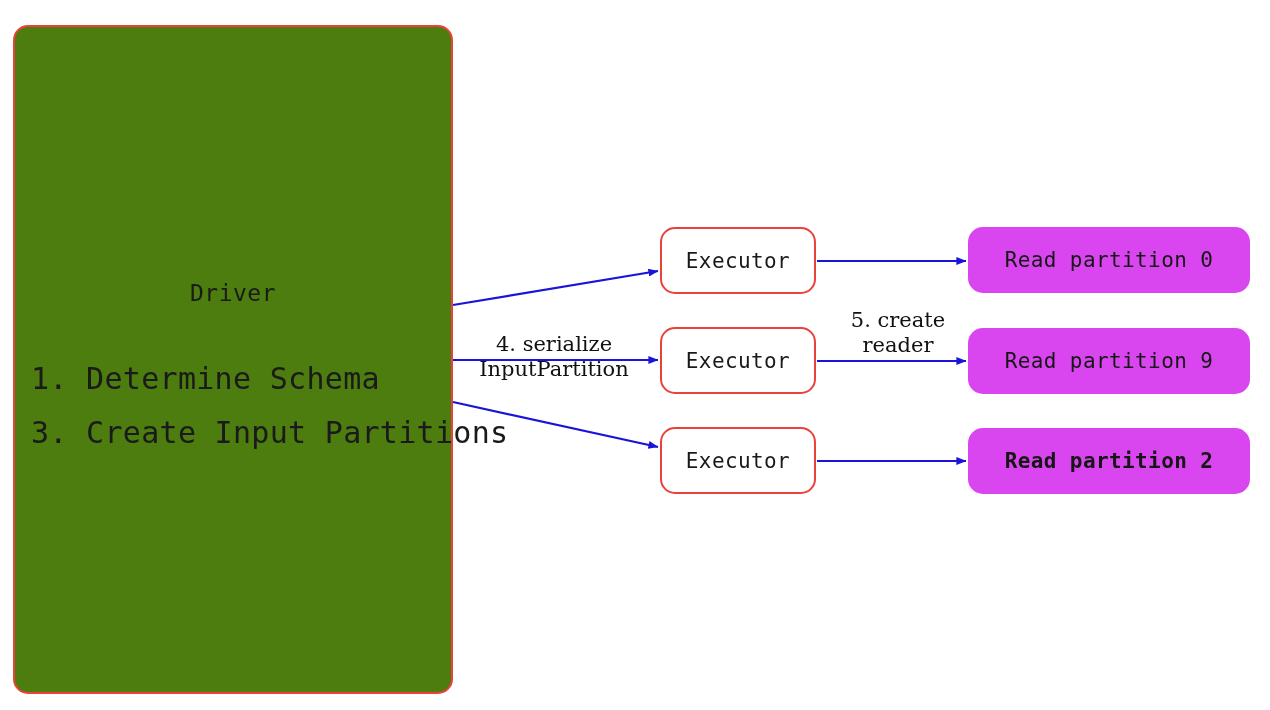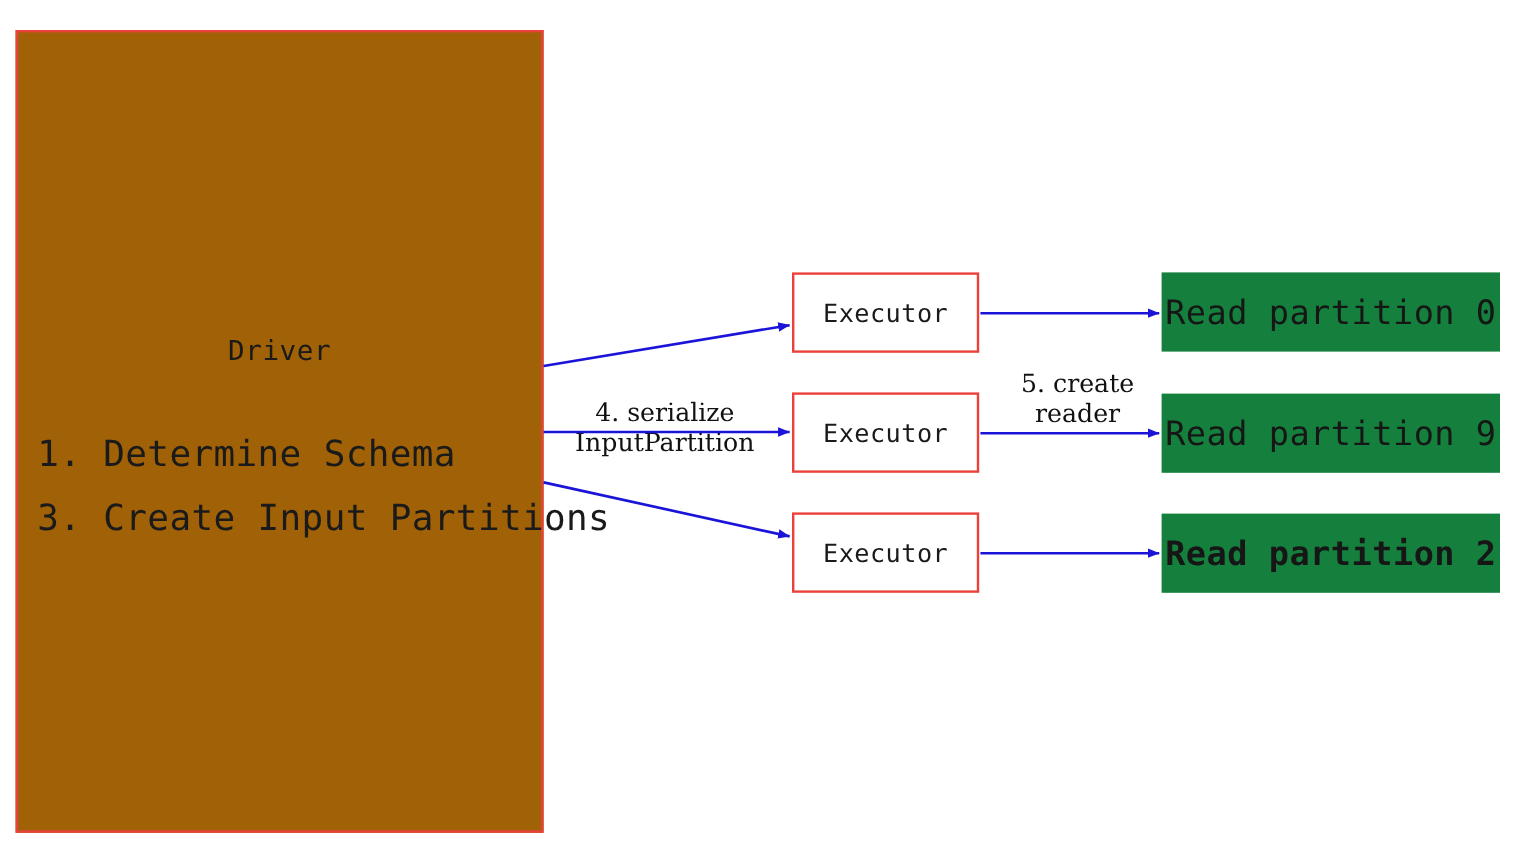--- a/index.html
+++ b/index.html
@@ -11,28 +11,29 @@
     position: relative;
     width: 1270px;
     height: 710px;
     background: #ffffff;
     overflow: hidden;
     font-family: "Liberation Sans", sans-serif;
   }
   .box {
     position: absolute;
     box-sizing: border-box;
+    border-radius: 15px;
   }
   .driver-box {
     left: 13px;
     top: 25px;
     width: 440px;
     height: 669px;
     border: 2px solid #ea423a;
-    background: #a16207;
+    background: #4d7c0f;
   }
   .driver-title {
     position: absolute;
     left: 0;
     top: 253px;
     width: 436px;
     text-align: center;
     font-family: "DejaVu Sans Mono", "Liberation Mono", monospace;
     font-size: 23px;
     color: #1a1a1a;
@@ -58,26 +59,26 @@
     align-items: center;
     justify-content: center;
     font-family: "DejaVu Sans Mono", "Liberation Mono", monospace;
     font-size: 21px;
     color: #1a1a1a;
     letter-spacing: 0.4px;
   }
   .part-box {
     width: 282px;
     height: 66px;
-    background: #15803d;
+    background: #d946ef;
     display: flex;
     align-items: center;
     justify-content: center;
     font-family: "DejaVu Sans Mono", "Liberation Mono", monospace;
-    font-size: 28px;
+    font-size: 21px;
     color: #161616;
     letter-spacing: 0.4px;
   }
   .arrow-label {
     position: absolute;
     font-family: "DejaVu Serif", "Liberation Serif", serif;
     font-size: 21px;
     line-height: 25px;
     color: #111111;
     text-align: center;

